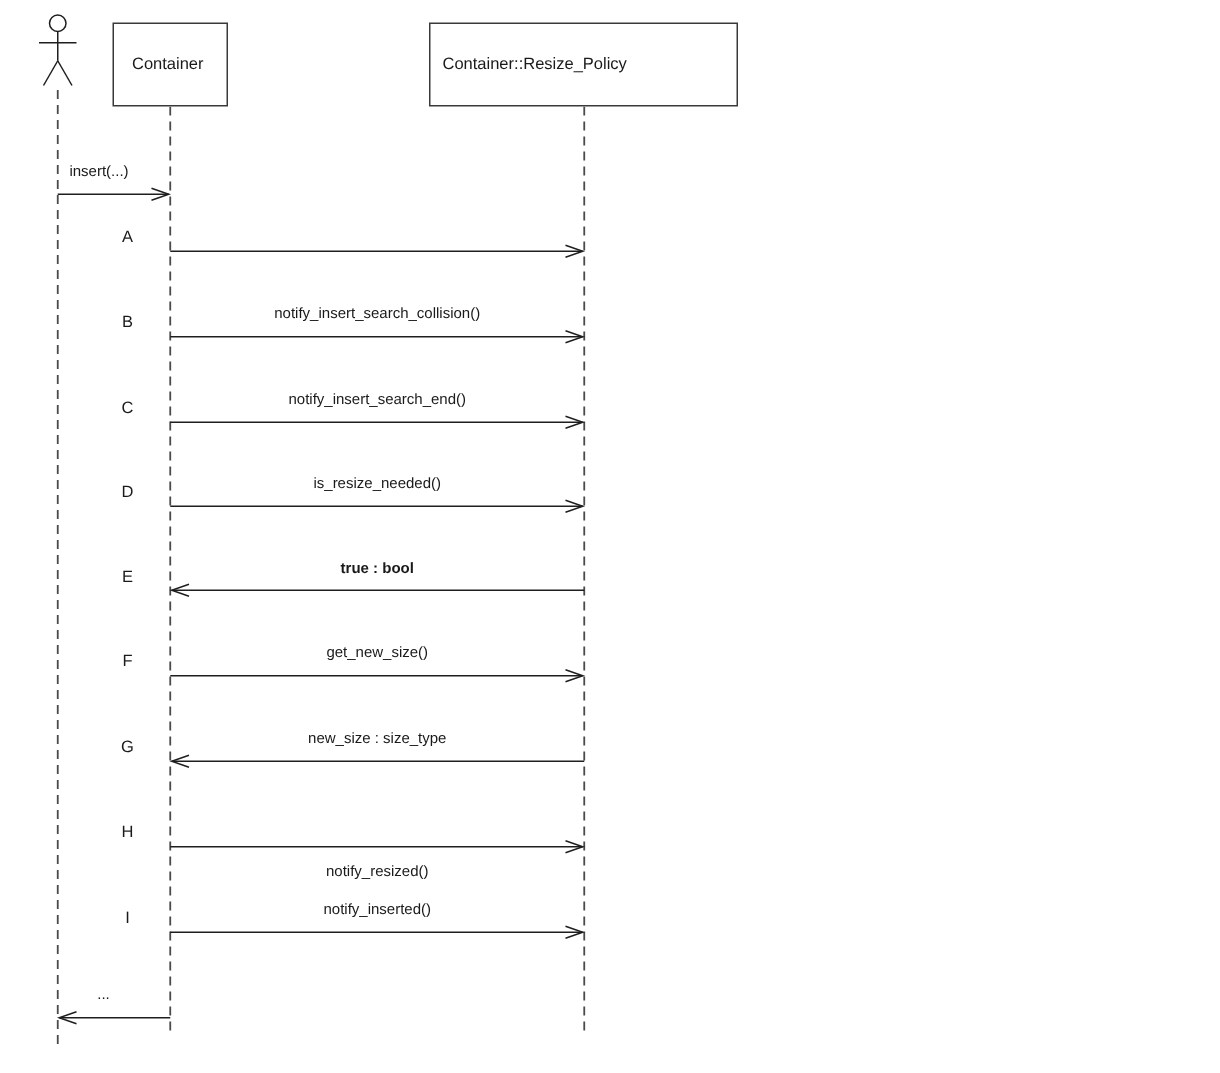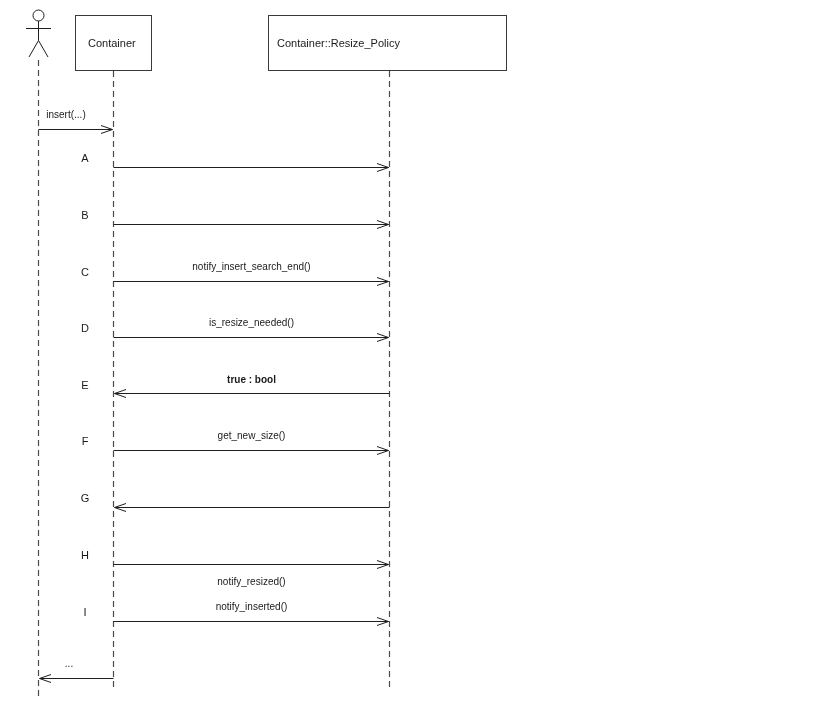--- a/index.html
+++ b/index.html
@@ -129,29 +129,31 @@
       <g>
         <line x1="113.5" y1="678.5" x2="39.5" y2="678.5"></line>
         <polyline points="51,674.5 39.5,678.5 51,682.5"></polyline>
       </g>
     </g>
   </svg>
 
   <div class="participant-box" style="left:75px; top:15px; width:77px; height:56px;padding-left:12px;">
     <span>Container</span>
   </div>
-  <div class="participant-box" style="left:268px; top:15px; width:239px; height:56px;">
+  <div class="participant-box" style="left:286px; top:15px; width:206px; height:56px;">
     <span>Container::Resize_Policy</span>
   </div>
 
   <div class="msg-label" style="left:16px;  top:108px; width:100px;">insert(...)</div>
+  <div class="msg-label" style="left:151px; top:203px; width:201px;">notify_insert_search_collision()</div>
   <div class="msg-label" style="left:151px; top:260px; width:201px;">notify_insert_search_end()</div>
   <div class="msg-label" style="left:151px; top:316px; width:201px;">is_resize_needed()</div>
   <div class="msg-label bold" style="left:151px; top:373px; width:201px;">true : bool</div>
   <div class="msg-label" style="left:151px; top:429px; width:201px;">get_new_size()</div>
+  <div class="msg-label" style="left:151px; top:486px; width:201px;">new_size : size_type</div>
   <div class="msg-label" style="left:151px; top:575px; width:201px;">notify_resized()</div>
   <div class="msg-label" style="left:151px; top:600px; width:201px;">notify_inserted()</div>
   <div class="msg-label" style="left:29px;  top:657px; width:80px;">...</div>
 
   <div class="step-label" style="left:75px; top:151px;">A</div>
   <div class="step-label" style="left:75px; top:208px;">B</div>
   <div class="step-label" style="left:75px; top:265px;">C</div>
   <div class="step-label" style="left:75px; top:321px;">D</div>
   <div class="step-label" style="left:75px; top:378px;">E</div>
   <div class="step-label" style="left:75px; top:434px;">F</div>

